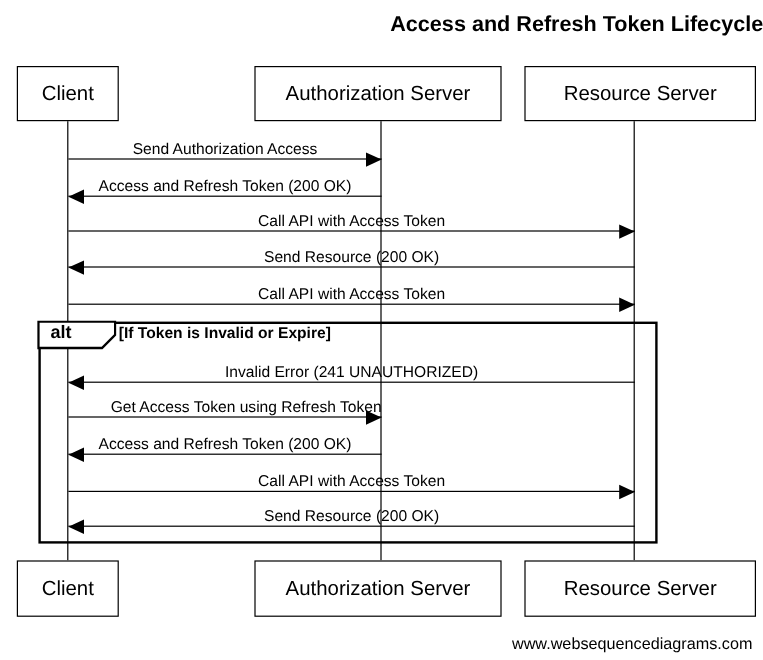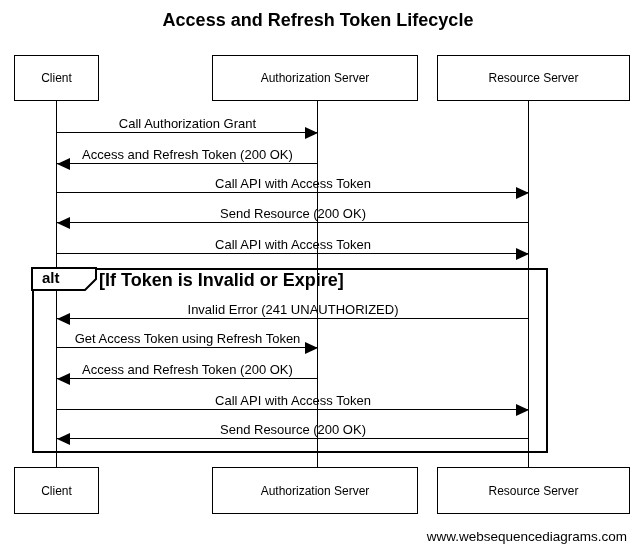--- a/index.html
+++ b/index.html
@@ -8,32 +8,32 @@
     width: 636px;
     height: 550px;
     background: #ffffff;
     font-family: "Liberation Sans", sans-serif;
     color: #000000;
     overflow: hidden;
   }
   .title {
     position: absolute;
     left: 0; top: 10px; width: 636px;
-    text-align: center;
+    text-align: right;
     font-size: 18px;
     font-weight: bold;
   }
   .actor-box {
     position: absolute;
     border: 1px solid #000;
     background: #fff;
     display: flex;
     align-items: center;
     justify-content: center;
-    font-size: 12px;
+    font-size: 17px;
     box-sizing: border-box;
   }
   .lifeline {
     position: absolute;
     width: 1px;
     top: 101px;
     height: 366px;
     background: #000;
   }
   .msg-label {
@@ -70,21 +70,21 @@
   }
   .fragment-operator {
     position: absolute;
     left: 42px; top: 269px;
     font-size: 15px;
     font-weight: bold;
   }
   .fragment-guard {
     position: absolute;
     left: 99px; top: 270px;
-    font-size: 18px;
+    font-size: 13px;
     font-weight: bold;
     white-space: nowrap;
   }
   .footer {
     position: absolute;
     right: 9px; top: 529px;
     font-size: 13.5px;
     text-align: right;
   }
 </style>
@@ -103,21 +103,21 @@
   </div>
   <div class="actor-box" style="left:437px;top:55px;width:193px;height:46px;">
     <span>Resource Server</span>
   </div>
 
   <div class="lifeline" style="left:56px;"></div>
   <div class="lifeline" style="left:317px;"></div>
   <div class="lifeline" style="left:528px;"></div>
 
   <div>
-    <div class="msg-label" style="left:57px;top:116px;width:261px;">Call Authorization Grant</div>
+    <div class="msg-label" style="left:57px;top:116px;width:261px;">Send Authorization Access</div>
     <div class="msg-line" style="left:57px;top:132px;width:261px;"></div>
     <div class="arrowhead dir-right" style="left:305px;top:127px;"></div>
   </div>
 
   <div>
     <div class="msg-label" style="left:57px;top:147px;width:261px;">Access and Refresh Token (200 OK)</div>
     <div class="msg-line" style="left:57px;top:163px;width:261px;"></div>
     <div class="arrowhead dir-left" style="left:57px;top:158px;"></div>
   </div>
 
@@ -146,21 +146,21 @@
   <div class="fragment-operator">alt</div>
   <div class="fragment-guard">[If Token is Invalid or Expire]</div>
 
   <div>
     <div class="msg-label" style="left:57px;top:302px;width:472px;">Invalid Error (241 UNAUTHORIZED)</div>
     <div class="msg-line" style="left:57px;top:318px;width:472px;"></div>
     <div class="arrowhead dir-left" style="left:57px;top:313px;"></div>
   </div>
 
   <div>
-    <div class="msg-label" style="left:57px;top:331px;width:261px;">Get Access Token using Refresh Token</div>
+    <div class="msg-label" style="left:57px;top:331px;width:261px;text-align:right;">Get Access Token using Refresh Token</div>
     <div class="msg-line" style="left:57px;top:347px;width:261px;"></div>
     <div class="arrowhead dir-right" style="left:305px;top:342px;"></div>
   </div>
 
   <div>
     <div class="msg-label" style="left:57px;top:362px;width:261px;">Access and Refresh Token (200 OK)</div>
     <div class="msg-line" style="left:57px;top:378px;width:261px;"></div>
     <div class="arrowhead dir-left" style="left:57px;top:373px;"></div>
   </div>
 

